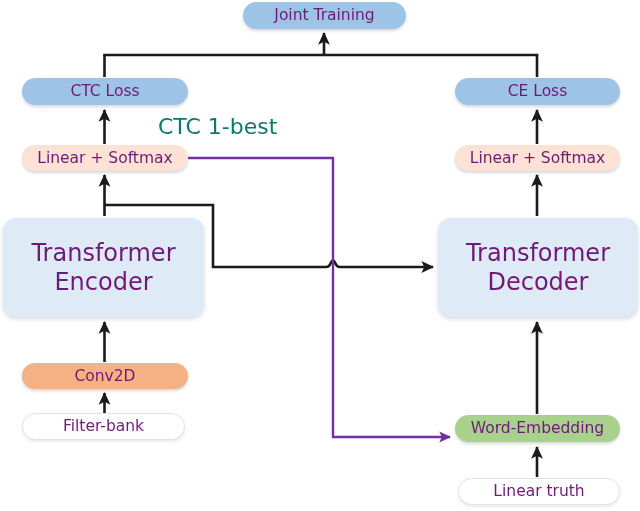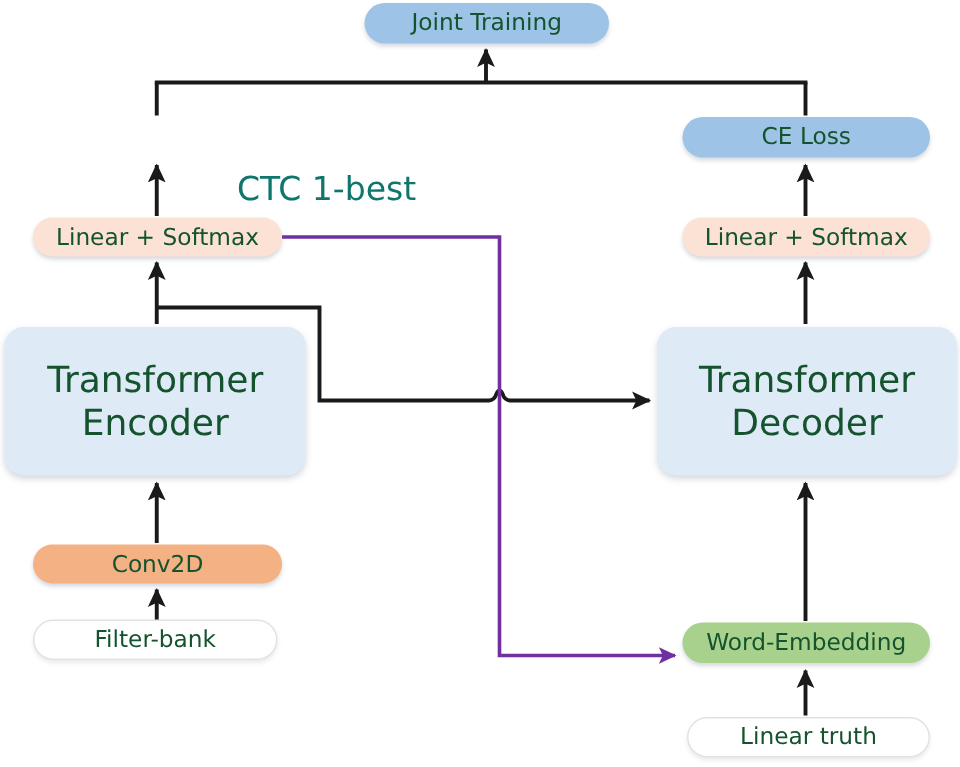--- a/index.html
+++ b/index.html
@@ -25,21 +25,21 @@
     height: 511px;
     pointer-events: none;
   }
   .node {
     position: absolute;
     box-sizing: border-box;
     display: flex;
     align-items: center;
     justify-content: center;
     text-align: center;
-    color: #14532d;
+    color: #701a75;
     line-height: 1.18;
     z-index: 3;
     white-space: pre-line;
   }
   .pill {
     border-radius: 999px;
     box-shadow: 0 2px 3px rgba(120,130,150,0.30);
   }
   .bigbox {
     border-radius: 13px;
@@ -112,20 +112,21 @@
       <path d="M 324 55 L 324 33" marker-end="url(#arrow-black)"></path>
     </g>
 
     <g stroke="#7030A0" stroke-width="2.4" fill="none">
       <path d="M 188 158 L 333 158 L 333 437 L 450 437" marker-end="url(#arrow-purple)"></path>
     </g>
   </svg>
 
   <div class="node pill n-joint" style="left:243px; top:2px; width:163px; height:27px;">Joint Training</div>
 
+  <div class="node pill n-loss" style="left:22px; top:78px; width:166px; height:27px;">CTC Loss</div>
 
   <div class="node pill n-loss" style="left:455px; top:78px; width:165px; height:27px;">CE Loss</div>
 
   <div class="floatlabel" style="left:158px; top:114px;">CTC 1-best</div>
 
   <div class="node pill n-linear" style="left:22px; top:145px; width:166px; height:26px;">Linear + Softmax</div>
 
   <div class="node pill n-linear" style="left:455px; top:145px; width:165px; height:26px;">Linear + Softmax</div>
 
   <div class="node bigbox n-trans" style="left:3px; top:218px; width:201px; height:99px;">Transformer

